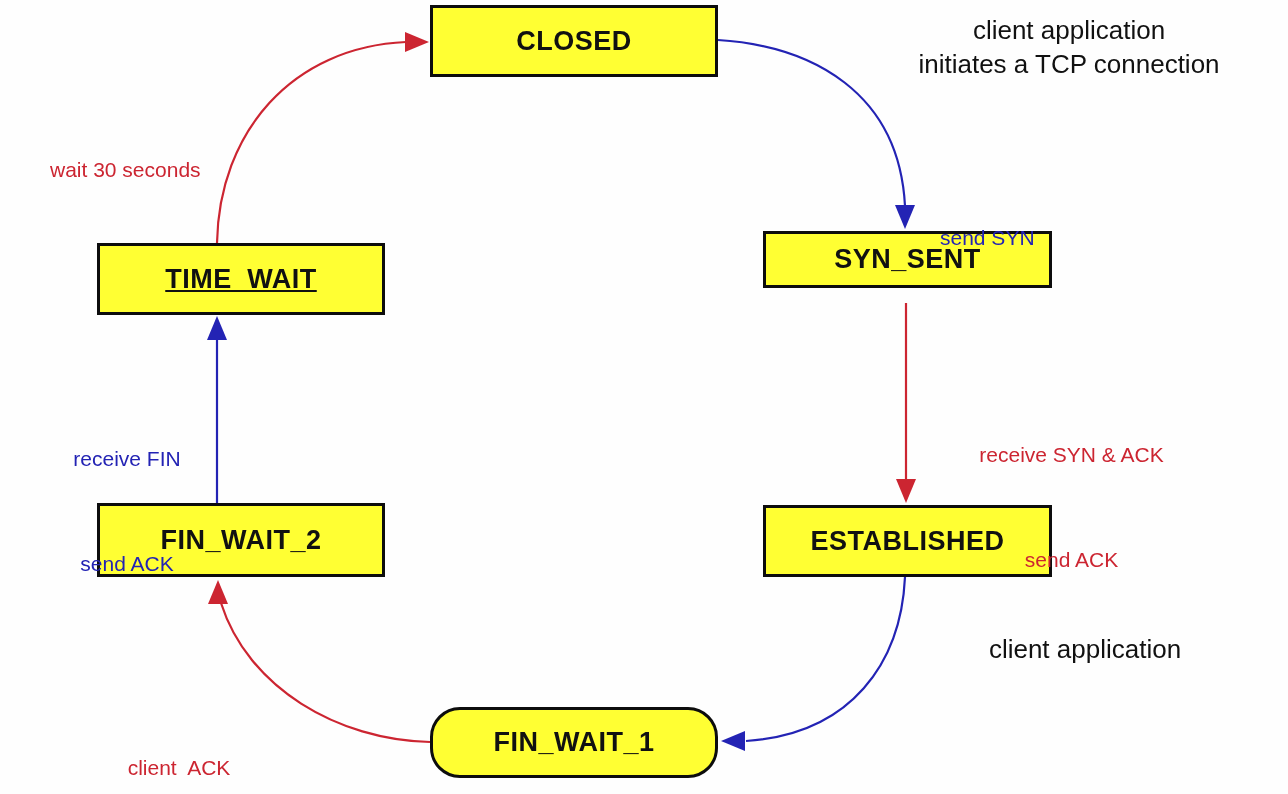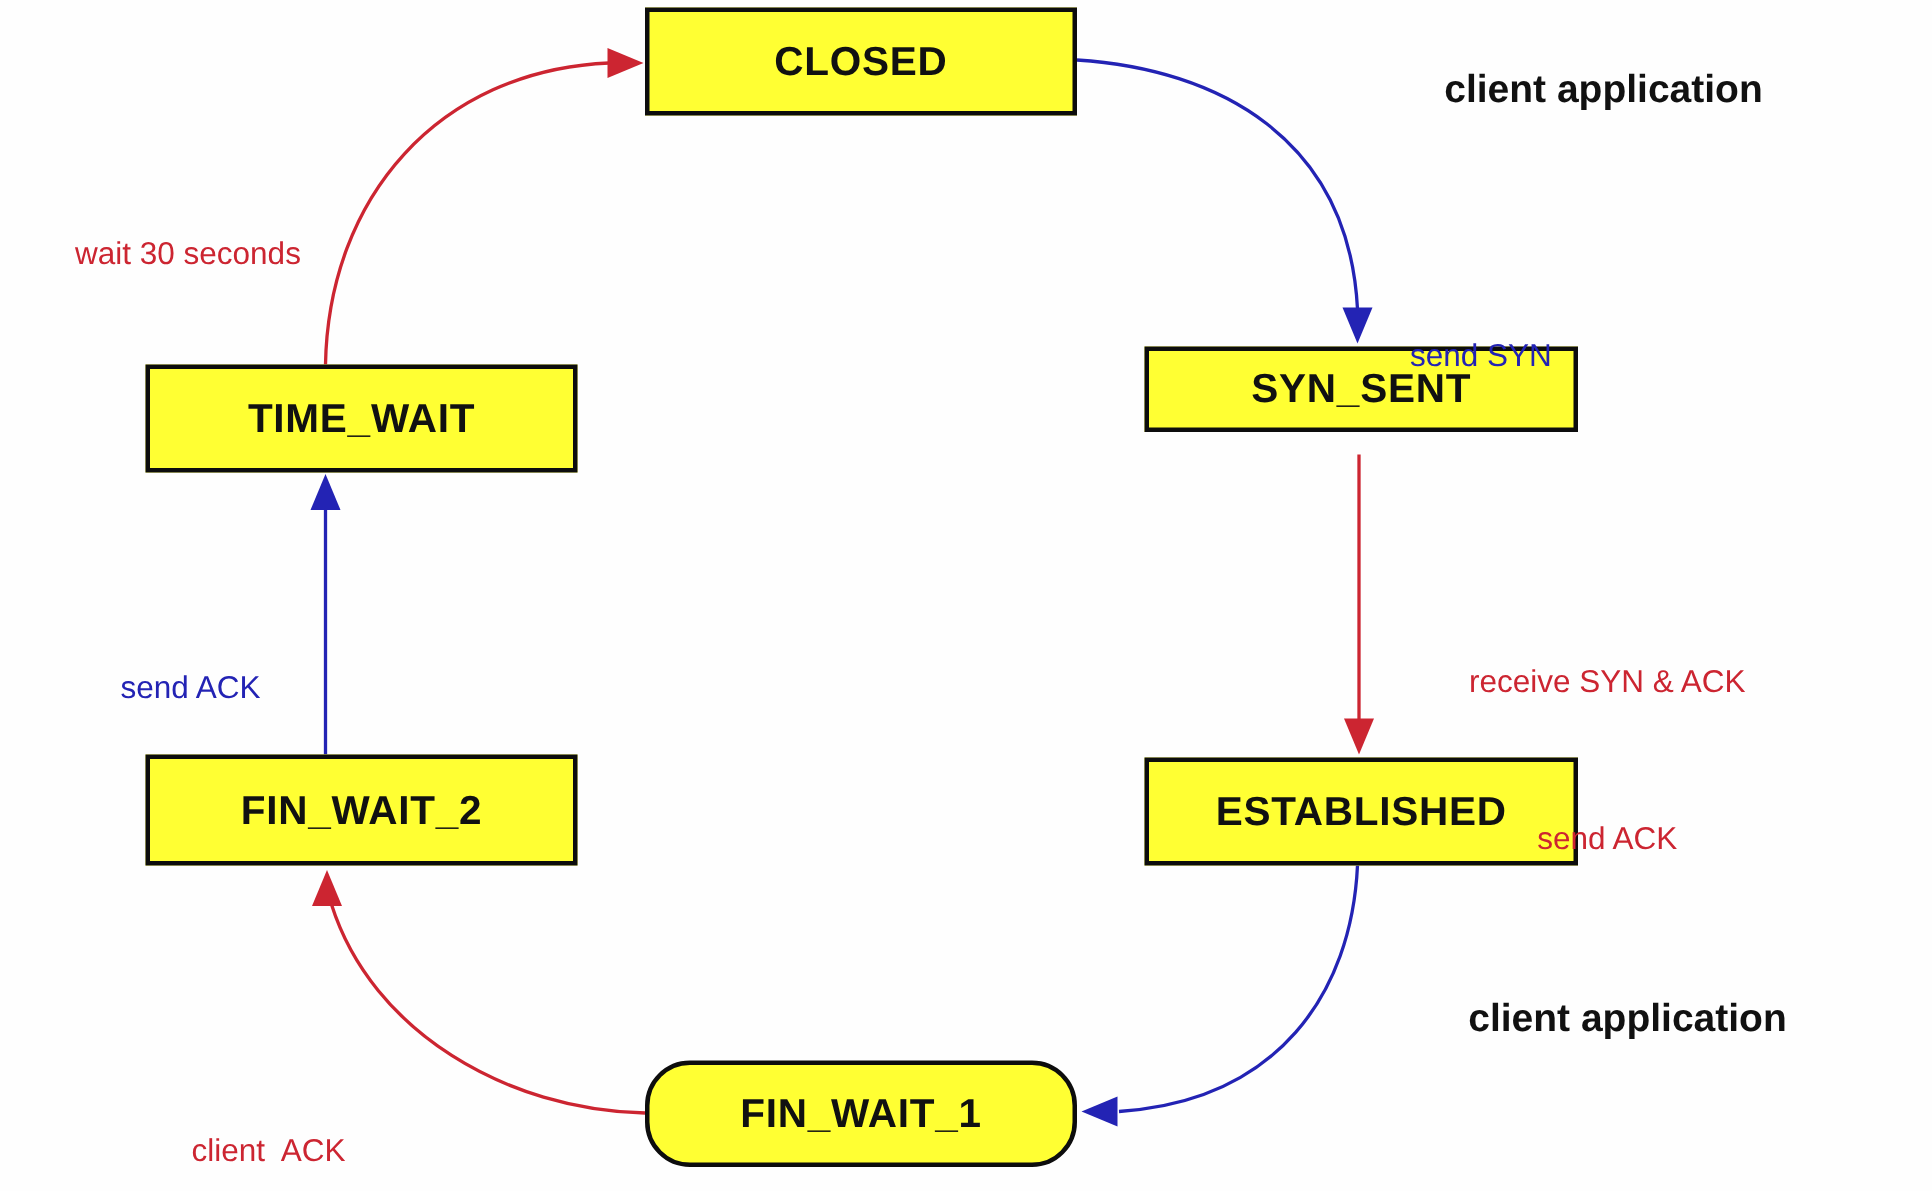--- a/index.html
+++ b/index.html
@@ -53,26 +53,25 @@
     white-space: pre-wrap;
     margin-left: 24px;
   }
   .edge-label.blue { color: var(--blue-action); }
   .edge-label.red  { color: var(--red-action); }
   .edge-label.left-align { text-align: left; white-space: pre; }
 
   .note {
     position: absolute;
     color: var(--note-text);
-    font-weight: bold;
+    font-weight: normal;
     font-size: 26px;
     line-height: 34px;
     text-align: center;
     white-space: nowrap;
-    margin-top: 29px;
   }
 </style>
 </head>
 <body>
 
 <div class="diagram">
 
   <svg class="arrows" viewBox="0 0 1288 794">
 
     <path class="stroke-blue" d="M 718 40 C 812 46 899 92 905 206"></path>
@@ -92,49 +91,51 @@
 
     <path class="stroke-red" d="M 217 243 C 219 132 292 47 406 42"></path>
     <polygon class="fill-red" points="429,42 405,32 405,52"></polygon>
   </svg>
 
   <div class="state-box" style="left:430px; top:5px;   width:288px; height:72px;">CLOSED</div>
   <div class="state-box" style="left:763px; top:231px; width:289px; height:57px;">SYN_SENT</div>
   <div class="state-box" style="left:763px; top:505px; width:289px; height:72px;">ESTABLISHED</div>
   <div class="state-box" style="left:430px; top:707px; width:288px; height:71px;border-radius:30px;">FIN_WAIT_1</div>
   <div class="state-box" style="left:97px;  top:503px; width:288px; height:74px;">FIN_WAIT_2</div>
-  <div class="state-box" style="left:97px;  top:243px; width:288px; height:72px;">TIME_WAIT</div>
+  <div class="state-box" style="left:97px;  top:243px; width:288px; height:72px;text-decoration:underline;">TIME_WAIT</div>
 
   <div class="edge-label blue left-align" style="left:916px; top:150px;">
     <div>send SYN</div>
   </div>
 
   <div class="edge-label red" style="left:905px; top:367px; width:285px;">
     <div>receive SYN &amp; ACK</div>
     <div>send ACK</div>
   </div>
 
   <div class="edge-label blue left-align" style="left:814px; top:724px;">
     
   </div>
 
   <div class="edge-label red" style="left:55px; top:680px; width:200px;">
     <div>client  ACK</div>
     
   </div>
 
   <div class="edge-label blue" style="left:22px; top:371px; width:162px;">
+    <div>receive FIN</div>
     <div>send ACK</div>
   </div>
 
   <div class="edge-label red left-align" style="left:26px; top:82px;">
     <div>wait 30 seconds</div>
   </div>
 
   <div class="note" style="left:849px; top:13px; width:440px;">
     <div>client application</div>
+    <div>initiates a TCP connection</div>
   </div>
 
   <div class="note" style="left:885px; top:632px; width:400px;">
     <div>client application</div>
   </div>
 
 </div>
 
 </body></html>

